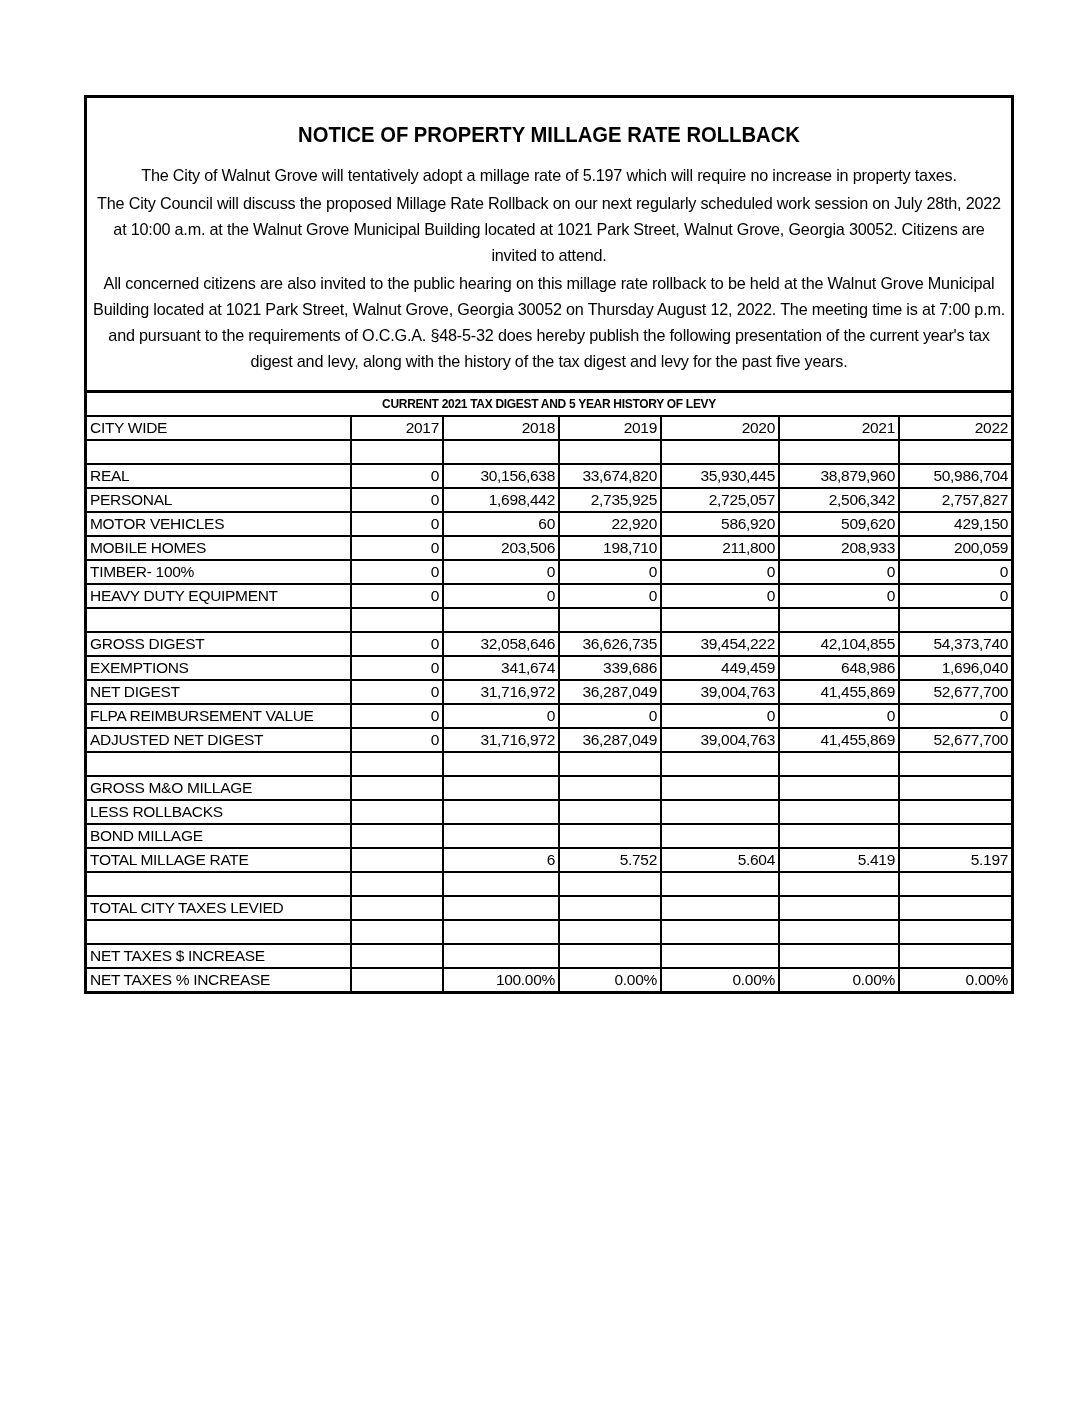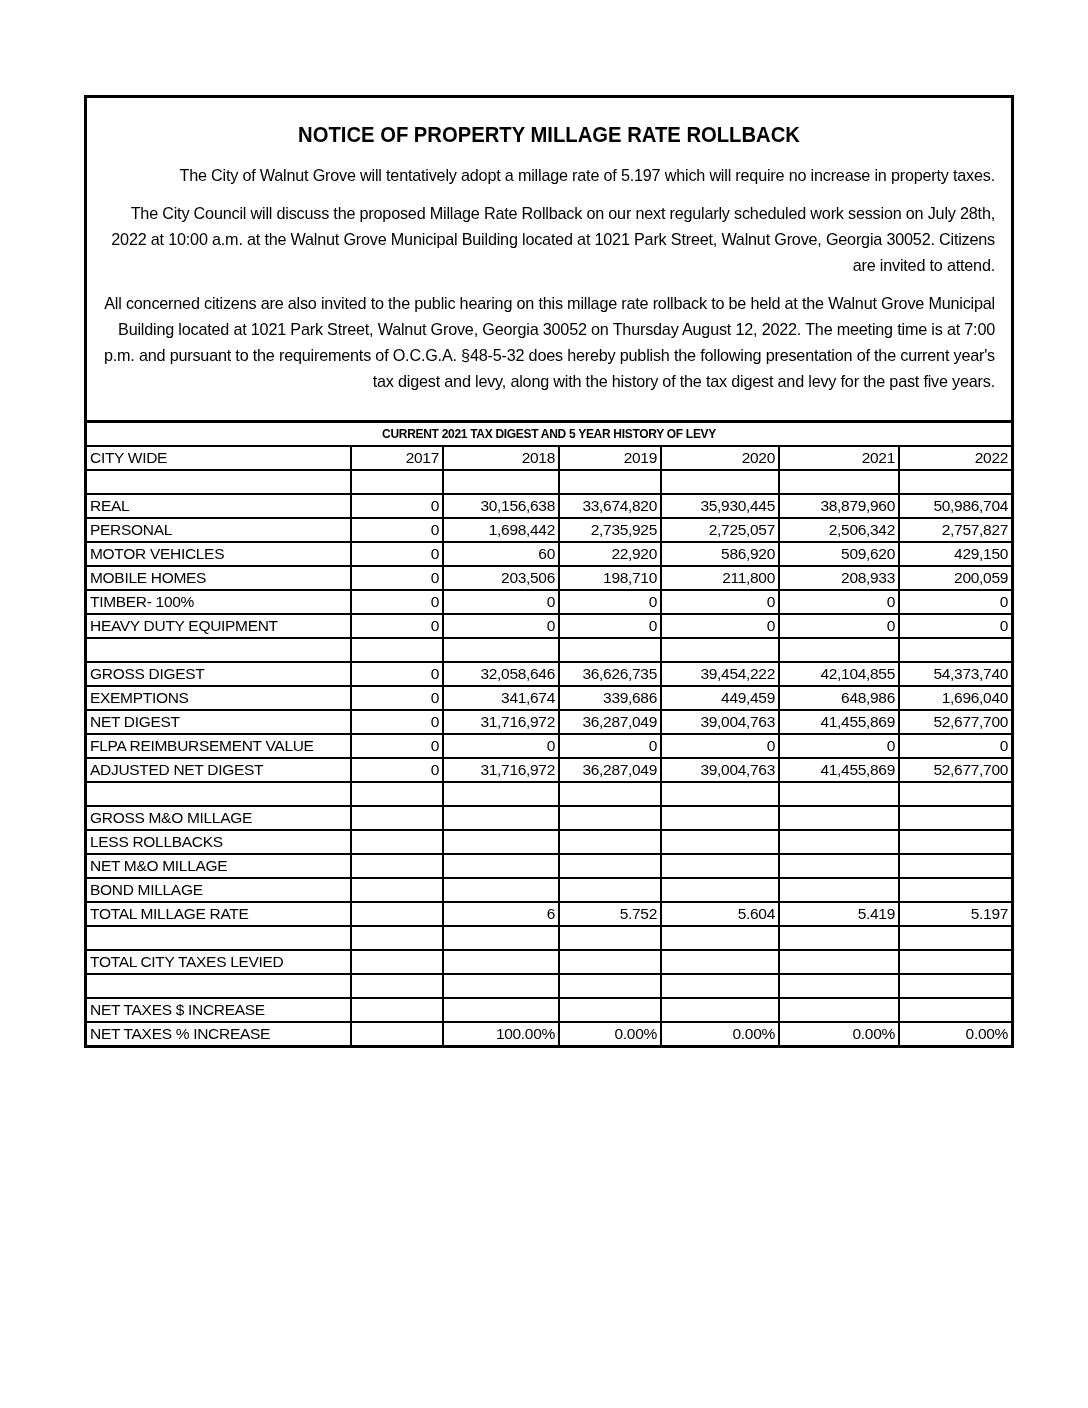--- a/index.html
+++ b/index.html
@@ -3,21 +3,21 @@
 <meta charset="utf-8">
 <style>
   html, body { margin: 0; padding: 0; background: #ffffff; }
   body { width: 1088px; height: 1408px; position: relative; font-family: "Liberation Sans", sans-serif; color: #000; }
   .notice {
     position: absolute; left: 84px; top: 95px; width: 924px;
     border: 3px solid #000; box-sizing: content-box;
   }
   .header-box { padding: 20px 4px 14px 4px; text-align: center; border-bottom: 3px solid #000; }
   .title { font-size: 22px; font-weight: bold; letter-spacing: 0px; margin: 4px 0 14px 0; transform: scaleX(0.92); }
-  .para { font-size: 16.2px; line-height: 26px; margin: 12px; letter-spacing: -0.2px; text-align: right; }
+  .para { font-size: 16.2px; line-height: 26px; margin: 2px; letter-spacing: -0.2px; }
   table.digest { border-collapse: collapse; width: 100%; table-layout: fixed; font-size: 15.5px; }
   table.digest td { border: 2px solid #000; height: 22px; padding: 0 3px; white-space: nowrap; overflow: hidden; letter-spacing: -0.3px; }
   table.digest tr:first-child td { border-top: none; }
   table.digest td:first-child { border-left: none; }
   table.digest td:last-child { border-right: none; }
   table.digest tr:last-child td { border-bottom: none; }
   .caption { text-align: center; font-weight: bold; font-size: 12px; }
   .hdr td { font-weight: normal; }
   .num { text-align: right; }
   .lbl { text-align: left; }
@@ -193,29 +193,20 @@
         <tr>
           <td class="lbl">LESS ROLLBACKS</td>
           <td class="num"></td>
           <td class="num"></td>
           <td class="num"></td>
           <td class="num"></td>
           <td class="num"></td>
           <td class="num"></td>
         </tr>
         <tr>
-          <td class="lbl">NET M&amp;O MILLAGE</td>
-          <td class="num"></td>
-          <td class="num"></td>
-          <td class="num"></td>
-          <td class="num"></td>
-          <td class="num"></td>
-          <td class="num"></td>
-        </tr>
-        <tr>
           <td class="lbl">BOND MILLAGE</td>
           <td class="num"></td>
           <td class="num"></td>
           <td class="num"></td>
           <td class="num"></td>
           <td class="num"></td>
           <td class="num"></td>
         </tr>
         <tr>
           <td class="lbl">TOTAL MILLAGE RATE</td>

